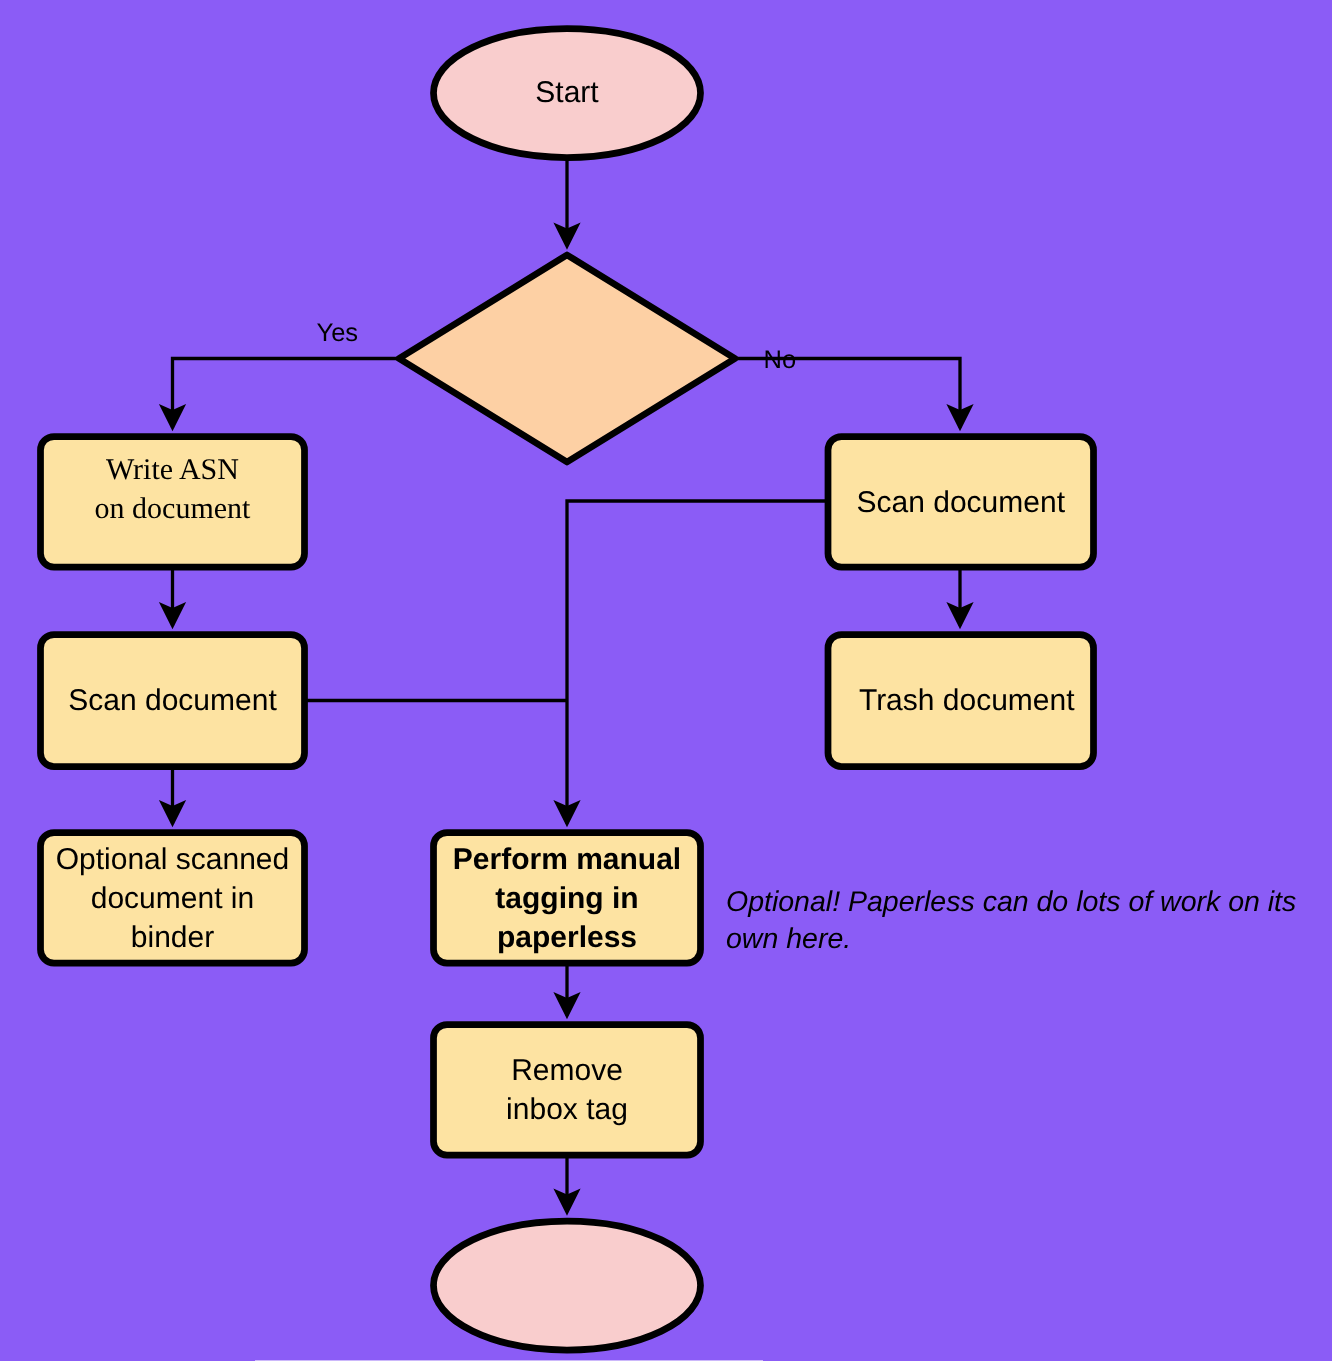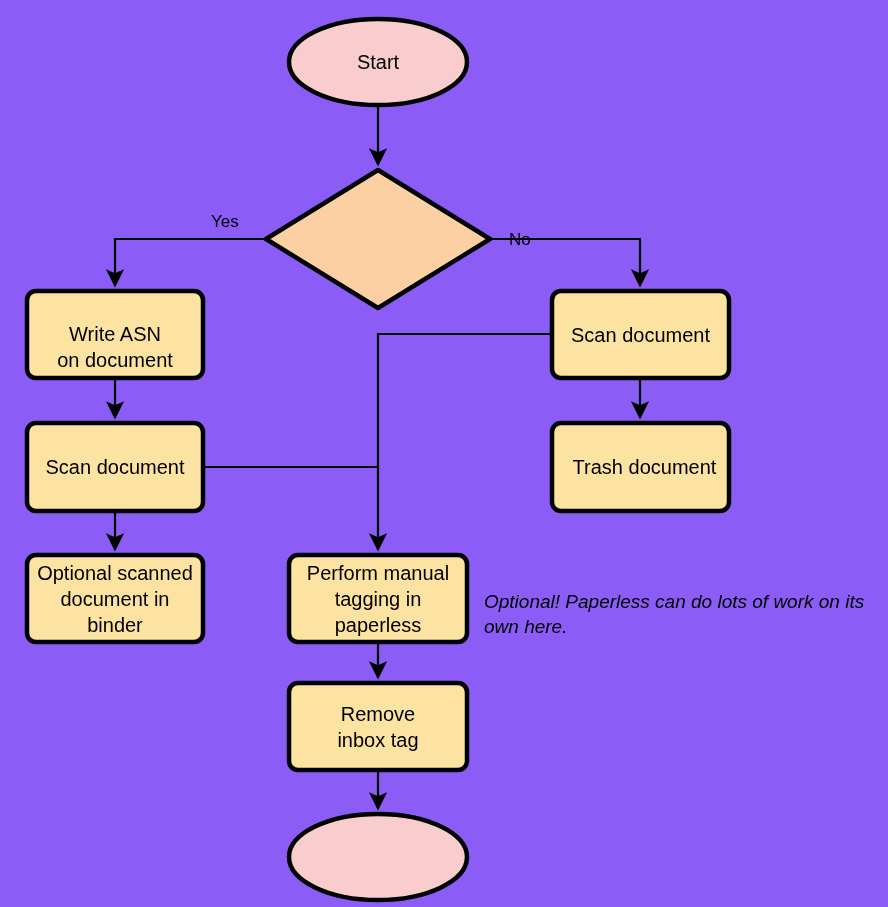--- a/index.html
+++ b/index.html
@@ -109,34 +109,34 @@
     <rect x="289" y="555" width="178" height="87" rx="9" ry="9" fill="#fde3a2" stroke="#000000" stroke-width="4.5"></rect>
 
     <rect x="289" y="683" width="178" height="87" rx="9" ry="9" fill="#fde3a2" stroke="#000000" stroke-width="4.5"></rect>
 
     <ellipse cx="378" cy="857" rx="89" ry="43" fill="#f9cdcd" stroke="#000000" stroke-width="4.5"></ellipse>
   </svg>
 
   <div class="node-label" style="left:289px; top:19px; width:178px; height:86px;">Start</div>
 
 
-  <div class="node-label" style="left:27px; top:303px; width:176px; height:87px;">Write ASN
+  <div class="node-label" style="left:27px; top:282px; width:176px; height:87px;font-family:Liberation Serif, serif;">Write ASN
 on document</div>
 
   <div class="node-label" style="left:27px; top:423px; width:176px; height:88px;">Scan document</div>
 
   <div class="node-label" style="left:27px; top:555px; width:176px; height:87px;">Optional scanned
 document in
 binder</div>
 
   <div class="node-label" style="left:552px; top:291px; width:177px; height:87px;">Scan document</div>
 
   <div class="node-label" style="left:556px; top:423px; width:177px; height:88px;">Trash document</div>
 
-  <div class="node-label" style="left:289px; top:555px; width:178px; height:87px;">Perform manual
+  <div class="node-label" style="left:289px; top:555px; width:178px; height:87px;font-weight:bold;">Perform manual
 tagging in
 paperless</div>
 
   <div class="node-label" style="left:289px; top:683px; width:178px; height:87px;">Remove
 inbox tag</div>
 
 
   <div class="edge-label" style="left:211px; top:211px;">Yes</div>
 
   <div class="edge-label" style="left:509px; top:229px;">No</div>

